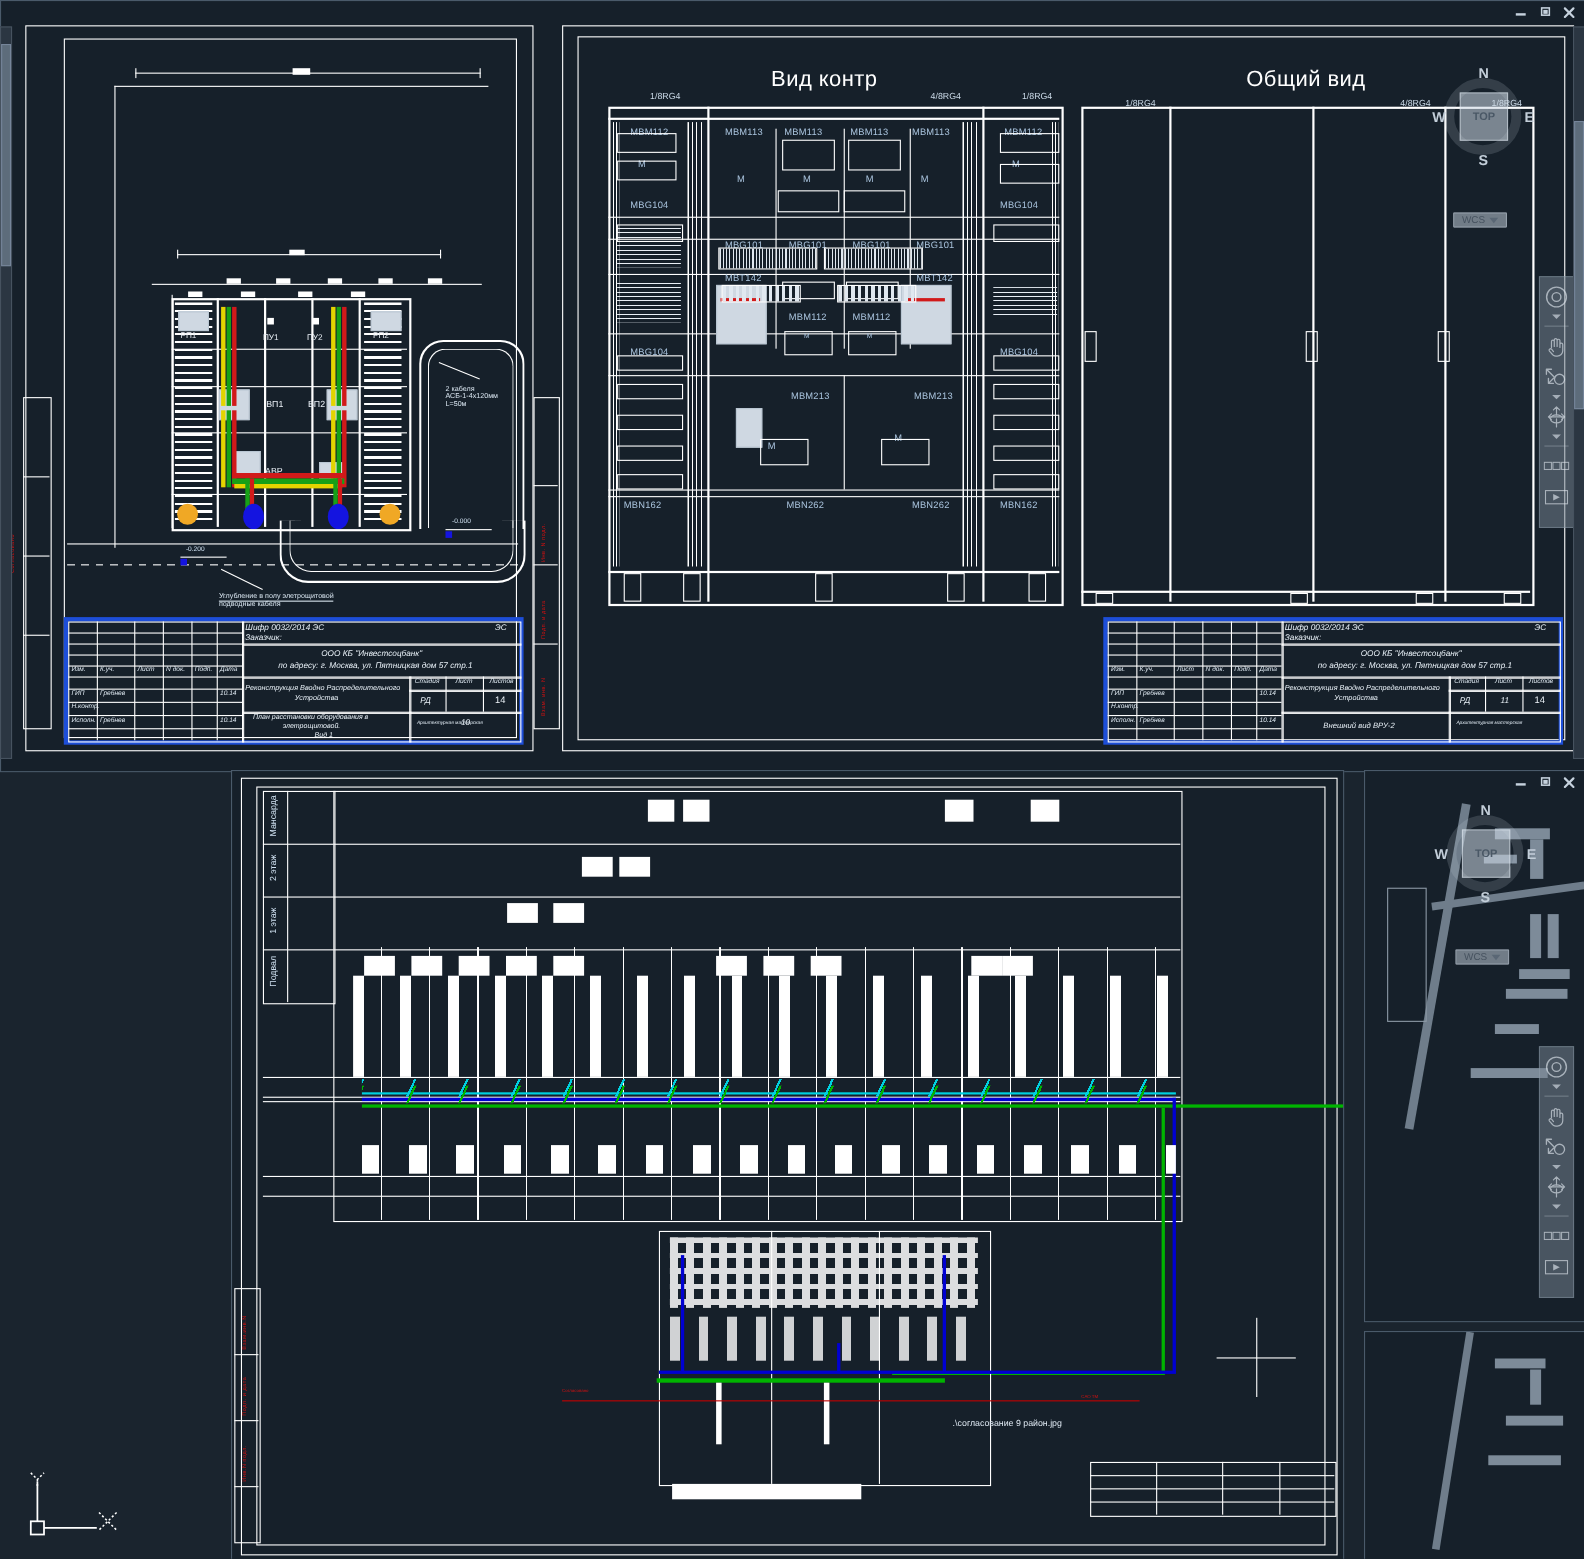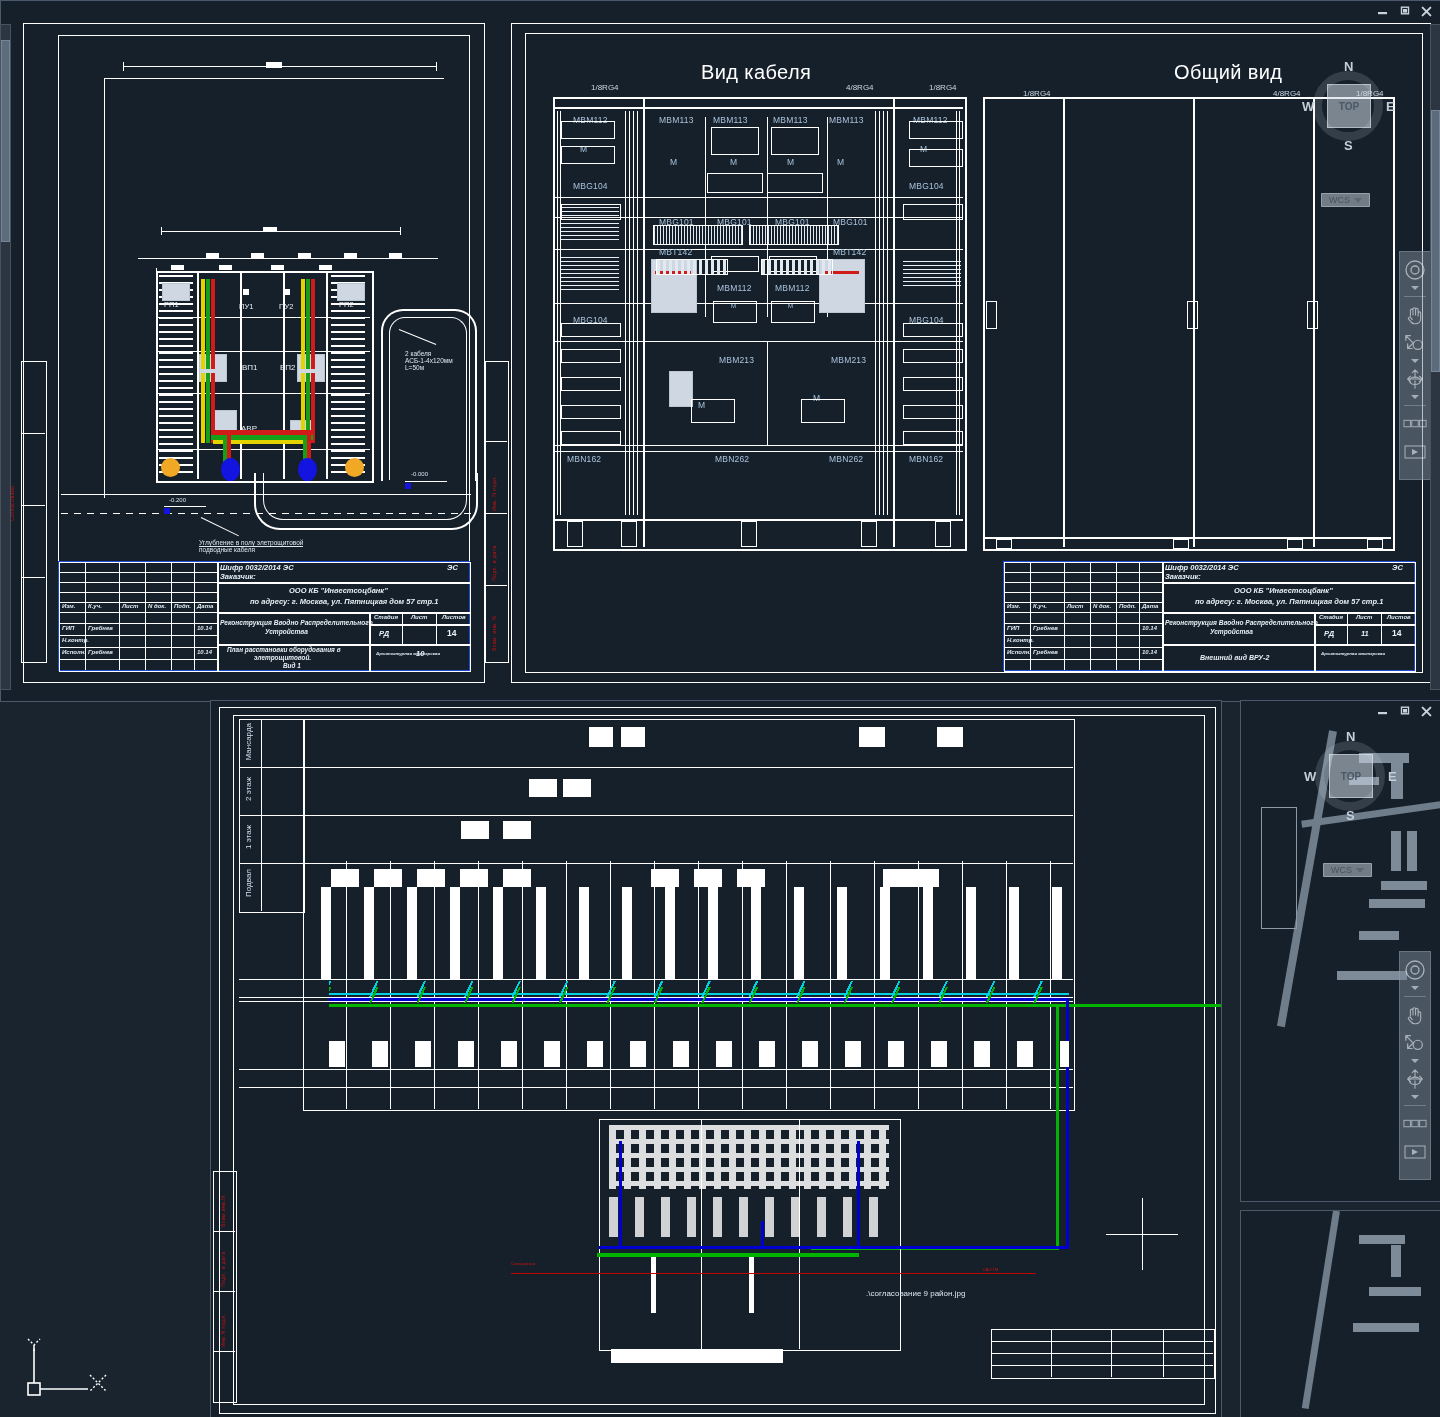--- a/index.html
+++ b/index.html
@@ -25,21 +25,21 @@
   .bline{position:absolute;background:#0000d2;}
   .rline{position:absolute;background:#c40000;}
   .cyl{position:absolute;background:#00d0e0;}
   .ylw{position:absolute;background:#e3d400;}
   .redw{position:absolute;background:#d11a1a;}
   .grnw{position:absolute;background:#17a017;}
   .box{position:absolute;border:1px solid #ffffff;}
   .boxg{position:absolute;border:1px solid #b9c6d2;background:#cfd8e2;}
   .dot{position:absolute;border-radius:50%;}
   
-  .tb{position:absolute;border:1px solid #1d4ed8;font-weight:bold;}
+  .tb{position:absolute;border:4px solid #1d4ed8;}
   .tbcell{position:absolute;border:1px solid #ffffff;}
   .tbt{position:absolute;color:#dfe9f2;font-size:6px;font-style:italic;white-space:nowrap;}
   .tbt8{position:absolute;color:#e8f0f7;font-size:7.5px;font-style:italic;white-space:nowrap;}
   .tbt9{position:absolute;color:#eef4fa;font-size:8.5px;white-space:nowrap;}
   
   .cube{position:absolute;width:86px;height:86px;}
   .cring{position:absolute;left:8px;top:8px;width:70px;height:70px;border-radius:50%;
          border:9px solid rgba(200,212,224,.17);box-sizing:border-box;}
   .cface{position:absolute;left:22px;top:21px;width:42px;height:42px;background:rgba(206,217,228,.55);
          border:1px solid rgba(230,238,245,.5);display:flex;align-items:center;justify-content:center;
@@ -271,22 +271,22 @@
       <div class="tbt8" style="left:320px;top:67px;">РД</div>
       <div class="tbt8" style="left:357px;top:67px;margin-top:20px;">10</div>
       <div class="tbt9" style="left:388px;top:66px;font-style:normal;">14</div>
       <div class="tbcell" style="left:310px;top:82px;width:100px;height:26px;"></div>
       <div class="tbt" style="left:317px;top:89px;font-size:4.4px;">Архитектурная мастерская</div>
     </div>
 
     <div class="sheet" style="left:510px;top:2px;width:918px;height:658px;"></div>
     <div class="inner" style="left:524px;top:12px;width:896px;height:638px;"></div>
 
-    <div class="vtitle" style="left:700px;top:40px;">Вид кабеля</div>
-    <div class="vtitle" style="left:1132px;top:40px;margin-left:41px;">Общий вид</div>
+    <div class="vtitle" style="left:700px;top:40px;">Вид контр</div>
+    <div class="vtitle" style="left:1132px;top:40px;">Общий вид</div>
 
     <div class="rg" style="left:590px;top:62px;">1/8RG4</div>
     <div class="rg" style="left:845px;top:62px;">4/8RG4</div>
     <div class="rg" style="left:928px;top:62px;">1/8RG4</div>
     <div class="rg" style="left:1022px;top:68px;">1/8RG4</div>
     <div class="rg" style="left:1272px;top:68px;">4/8RG4</div>
     <div class="rg" style="left:1355px;top:68px;">1/8RG4</div>
 
     <div class="box" style="left:552px;top:76px;width:410px;height:450px;border-width:2px;"></div>
     <div class="wline" style="left:642px;top:76px;width:2px;height:450px;"></div>

